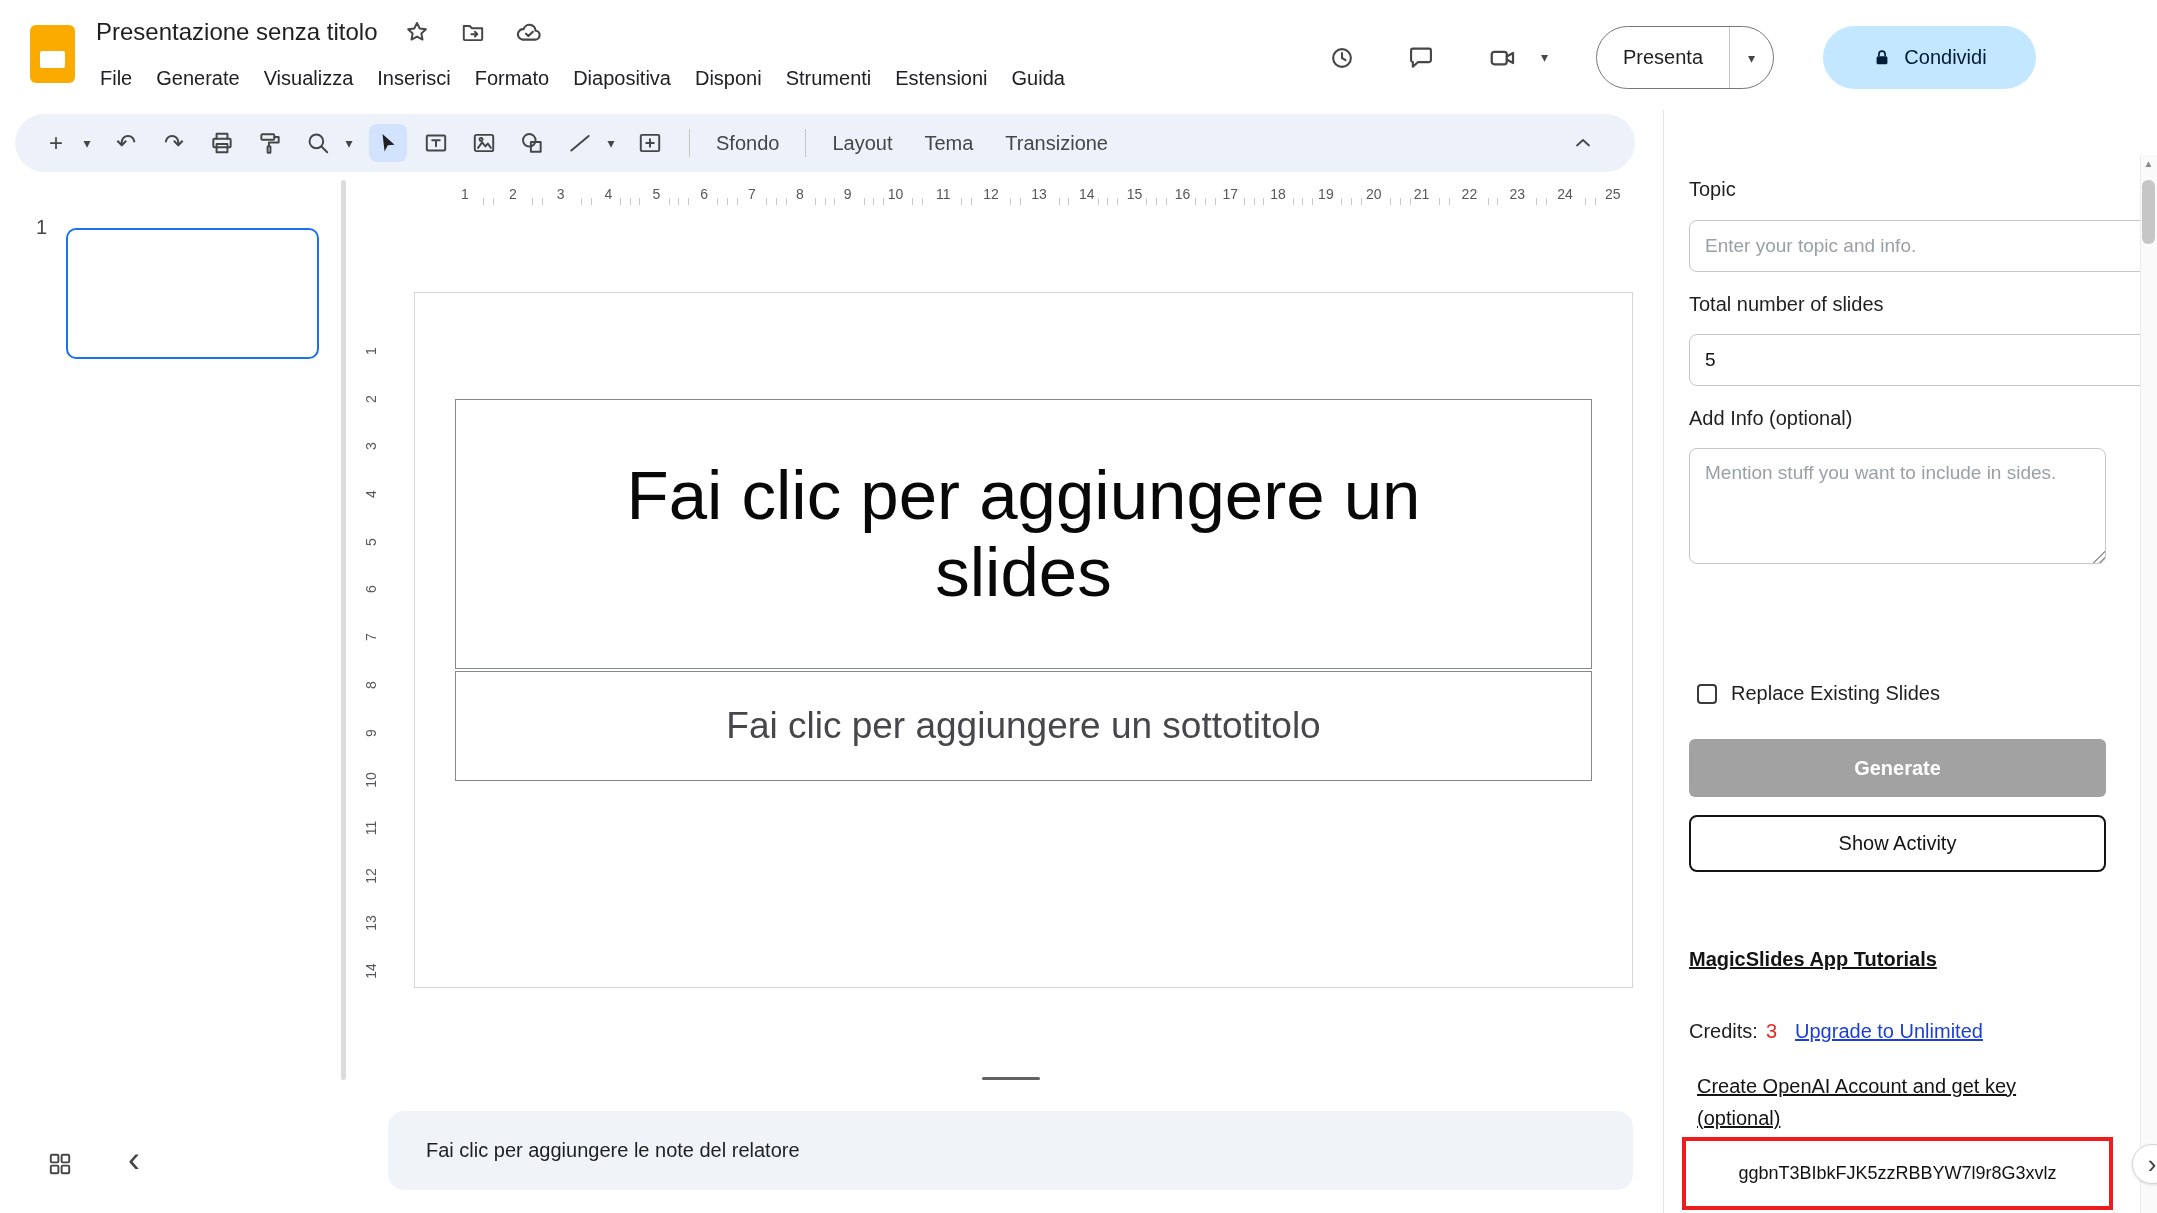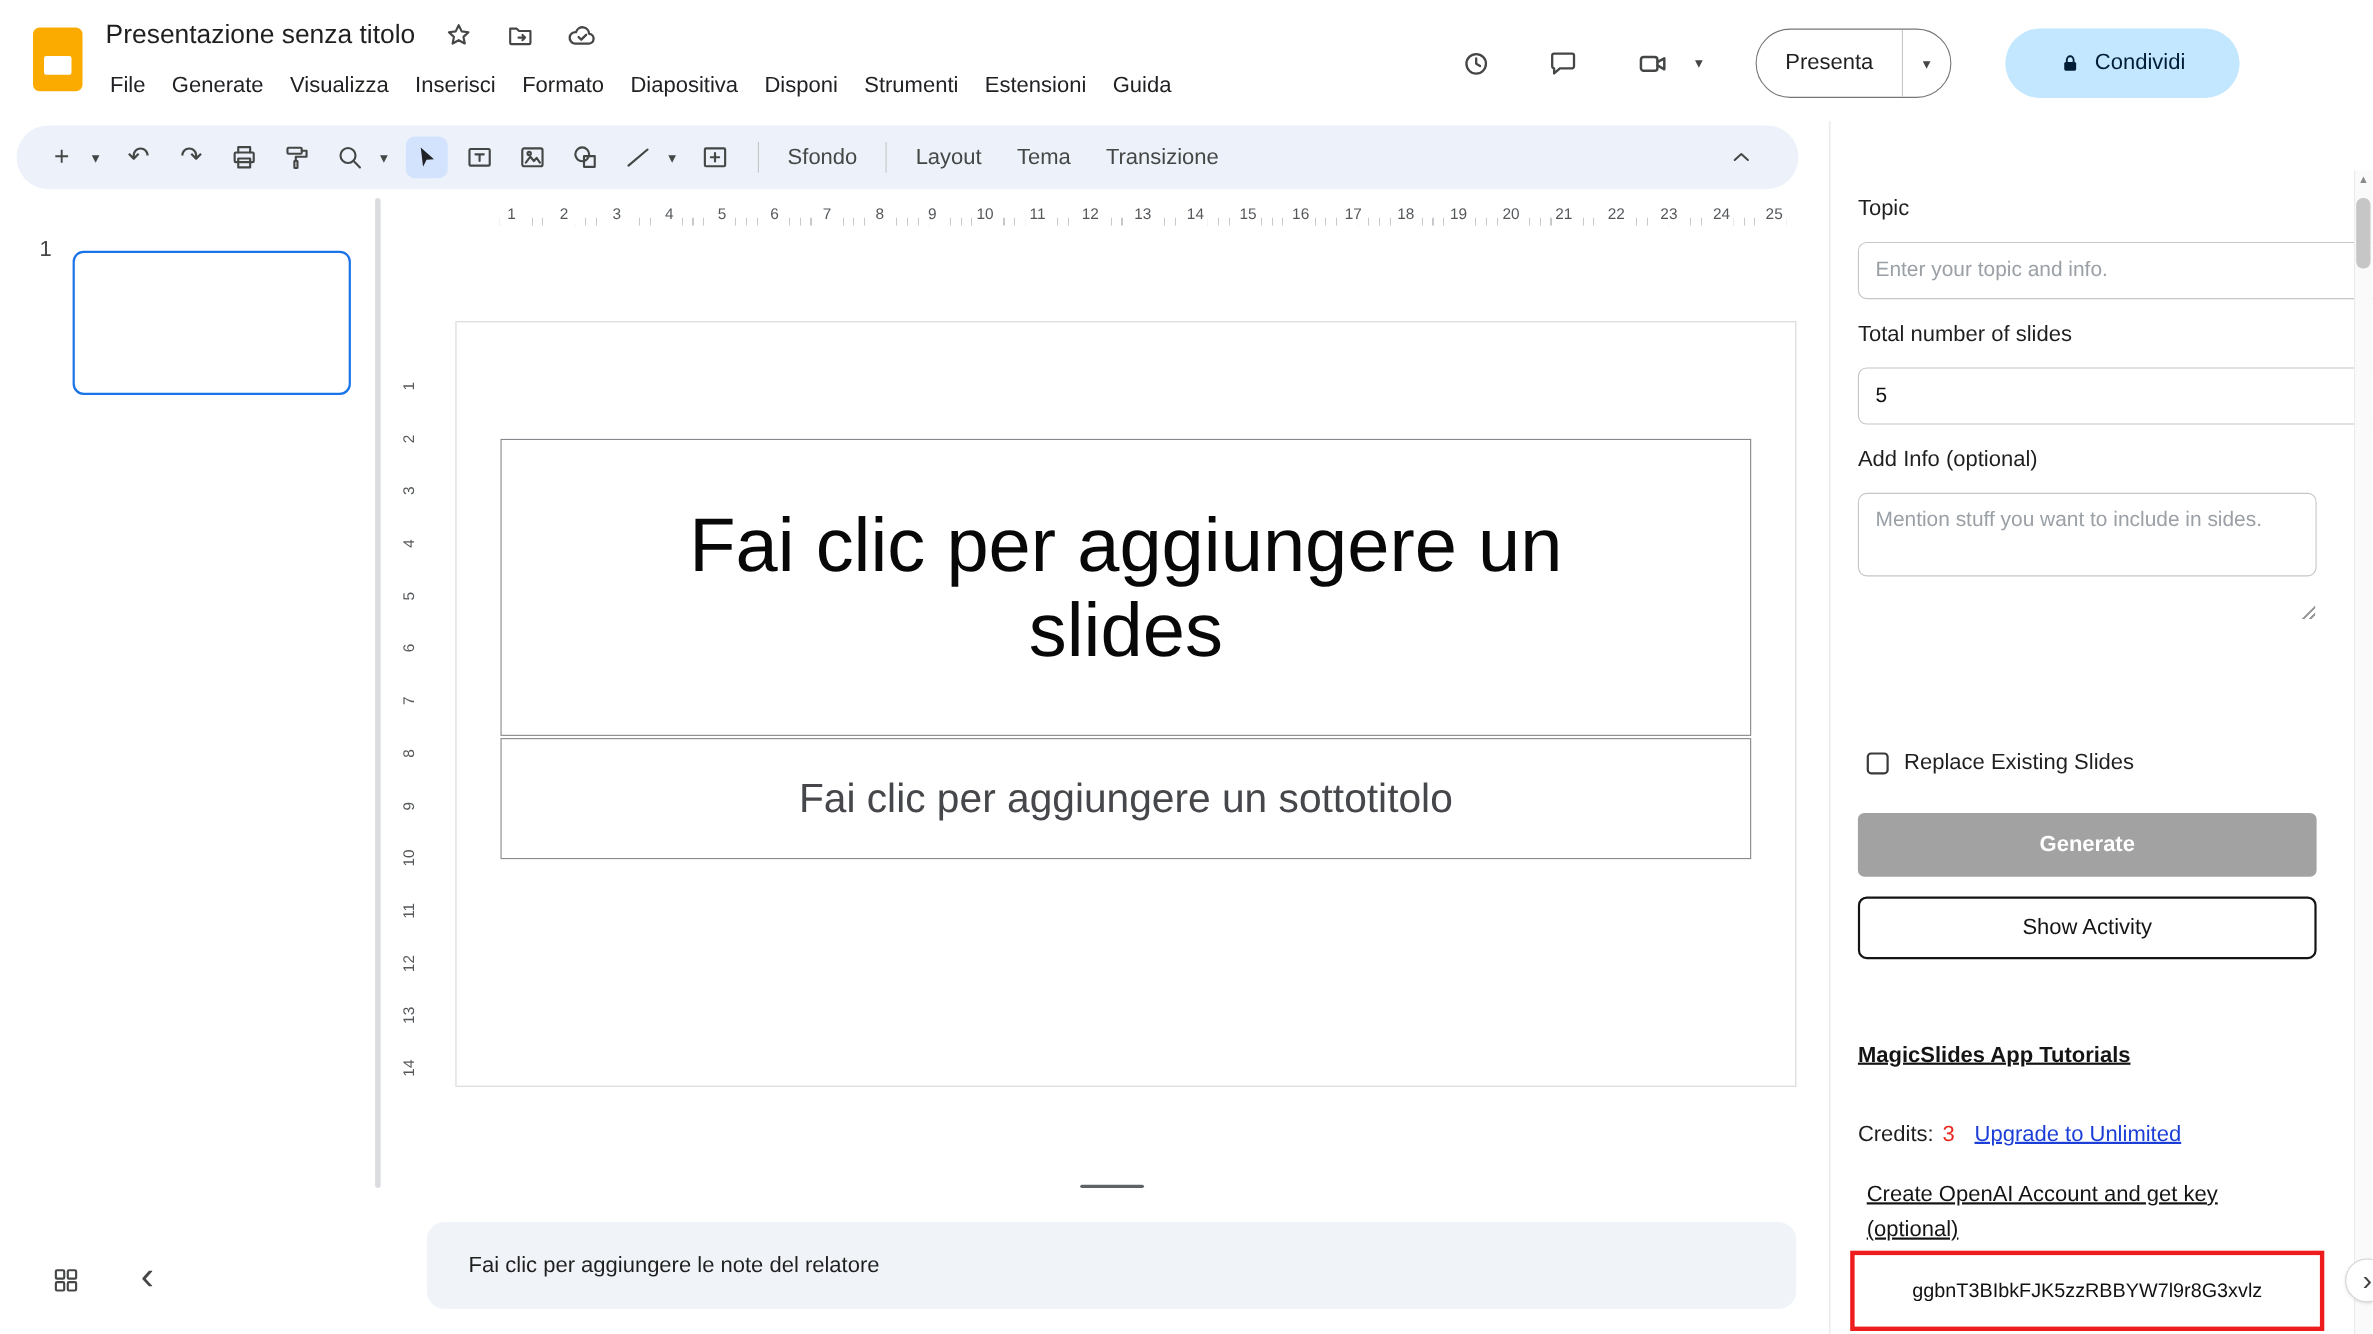--- a/index.html
+++ b/index.html
@@ -56,21 +56,21 @@
 .back-btn{position:absolute;left:112px;top:1138px;width:44px;height:44px;display:flex;align-items:center;justify-content:center;font-size:36px;color:#444746}
 
 
 .panel{position:absolute;left:1663px;top:110px;width:494px;height:1103px;background:#fff;border-left:1px solid #e3e3e3}
 .panel-header{position:absolute;left:0;top:0;width:494px;height:45px;background:var(--panel_header_bg,#3f3f3f);display:flex;align-items:center;padding:0 17px}
 .panel-title{font-size:20px;font-weight:bold;color:#fff}
 .panel-close{margin-left:auto;margin-right:12px;color:#fff;font-size:26px;line-height:1;cursor:pointer}
 .p-label{position:absolute;left:25px;font-size:20px;color:#1f1f1f}
 .p-input{position:absolute;left:25px;width:478px;height:52px;border:1px solid #c6c6c6;border-radius:8px;padding:13px 15px;font-size:19px;color:#111;font-family:inherit;background:#fff;outline:none}
 .p-input::placeholder,.p-textarea::placeholder{color:#9aa0a6}
-.p-textarea{position:absolute;left:25px;width:417px;height:76px;border:1px solid #c6c6c6;border-radius:8px;padding:11px 15px;font-size:19px;line-height:26px;color:#111;font-family:inherit;resize:none;outline:none}
+.p-textarea{position:absolute;left:25px;width:417px;height:116px;border:1px solid #c6c6c6;border-radius:8px;padding:11px 15px;font-size:19px;line-height:26px;color:#111;font-family:inherit;resize:none;outline:none}
 .grip{position:absolute;left:428px;top:440px;width:13px;height:13px;background:repeating-linear-gradient(-45deg,transparent 0 3px,#9a9a9a 3px 4.5px);clip-path:polygon(100% 0,100% 100%,0 100%)}
 .p-check-row{position:absolute;left:33px;top:572px;display:flex;align-items:center;gap:14px}
 .checkbox{width:20px;height:20px;border:2px solid #3a3a3a;border-radius:4px;background:#fff;flex:none}
 .check-label{font-size:20px;color:#1f1f1f}
 .p-btn{position:absolute;left:25px;width:417px;display:flex;align-items:center;justify-content:center;border-radius:6px;font-family:inherit;cursor:pointer}
 .p-generate{top:629px;height:58px;background:var(--generate_bg,#a2a2a2);border:none;color:#fff;font-size:20px;font-weight:bold}
 .p-activity{top:705px;height:57px;background:#fff;border:2.5px solid #141414;border-radius:8px;color:#141414;font-size:20px;font-weight:500}
 .p-tutorials{position:absolute;left:25px;top:838px;font-size:20px;font-weight:600;color:#141414;text-decoration:underline;cursor:pointer}
 .p-credits{position:absolute;left:25px;top:910px;display:flex;align-items:center;font-size:20px;color:#1f1f1f}
 .credits-val{color:var(--credits_red,#e8261d);margin-left:8px}

